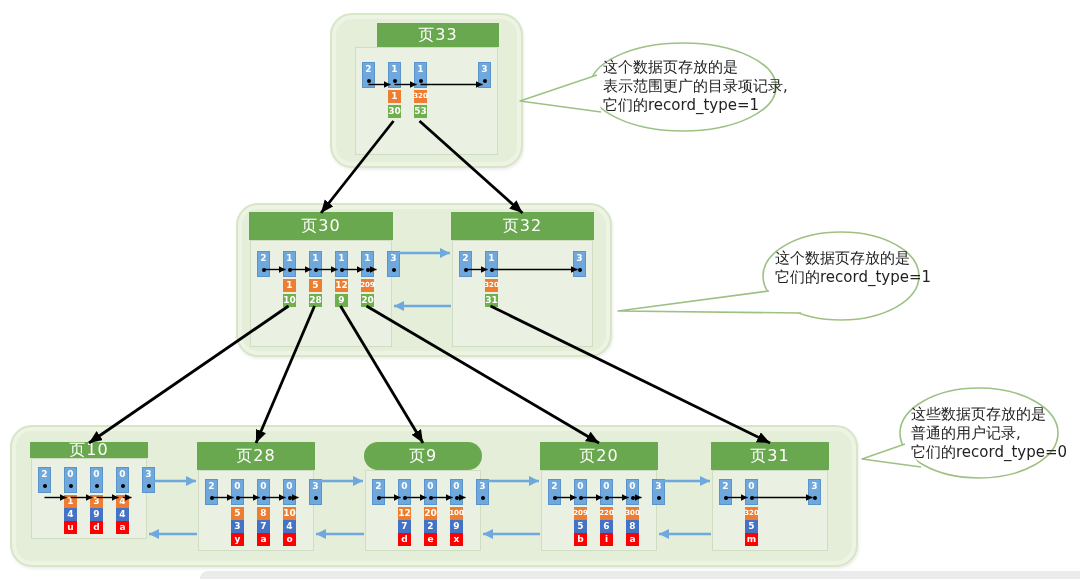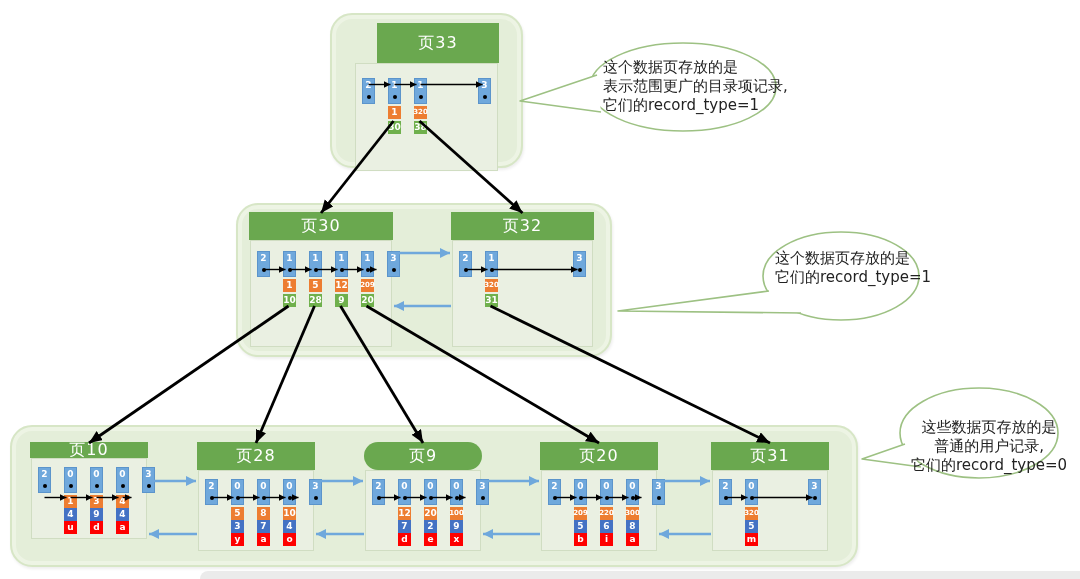--- a/index.html
+++ b/index.html
@@ -93,21 +93,21 @@
       <line x1="364" y1="534" x2="316" y2="534" stroke="#6fa8dc" stroke-width="2.4" marker-end="url(#mBlue)"></line>
       <line x1="482" y1="481" x2="539" y2="481" stroke="#6fa8dc" stroke-width="2.4" marker-end="url(#mBlue)"></line>
       <line x1="540" y1="534" x2="483" y2="534" stroke="#6fa8dc" stroke-width="2.4" marker-end="url(#mBlue)"></line>
       <line x1="658" y1="481" x2="710" y2="481" stroke="#6fa8dc" stroke-width="2.4" marker-end="url(#mBlue)"></line>
       <line x1="711" y1="534" x2="659" y2="534" stroke="#6fa8dc" stroke-width="2.4" marker-end="url(#mBlue)"></line>
     </svg>
 <div class="group" style="left: 330px; top: 13px; width: 193px; height: 155px;"></div>
     <div class="group" style="left: 236px; top: 203px; width: 376px; height: 154px;"></div>
     <div class="group" style="left: 10px; top: 425px; width: 848px; height: 142px;"></div>
     <div class="page" style="left: 354px; top: 23px; width: 145px;">
-      <div class="page-header" style="height: 40px; margin-left: 23px;">页33</div>
+      <div class="page-header" style="height: 24px; margin-left: 23px;">页33</div>
       <div class="page-body" style="height: 108px;">
         <div class="records" style="padding-top: 14px;">
           <div class="record infimum">
             <div class="ptr">
               <div class="cell type">2</div>
               <div class="cell dotc">
                 <div class="dot"></div>
               </div>
             </div>
           </div>
@@ -122,21 +122,21 @@
             <div class="cell pagec">30</div>
           </div>
           <div class="record dir">
             <div class="ptr">
               <div class="cell type">1</div>
               <div class="cell dotc">
                 <div class="dot"></div>
               </div>
             </div>
             <div class="cell key" style="font-size: 7px;">320</div>
-            <div class="cell pagec">38</div>
+            <div class="cell pagec">53</div>
           </div>
           <div class="record supremum">
             <div class="ptr">
               <div class="cell type">3</div>
               <div class="cell dotc">
                 <div class="dot"></div>
               </div>
             </div>
           </div>
         </div>
@@ -498,19 +498,19 @@
     </div>
     <div class="bubble-text" style="left: 603px; top: 58px;">
       <div>这个数据页存放的是</div>
       <div>表示范围更广的目录项记录,</div>
       <div>它们的record_type=1</div>
     </div>
     <div class="bubble-text" style="left: 775px; top: 249px;">
       <div>这个数据页存放的是</div>
       <div>它们的record_type=1</div>
     </div>
-    <div class="bubble-text" style="left: 911px; top: 418px; text-align: center;">
+    <div class="bubble-text" style="left: 911px; top: 405px;">
       <div>这些数据页存放的是</div>
       <div>普通的用户记录,</div>
       <div>它们的record_type=0</div>
     </div>
     <div class="bottom-strip" style="left: 200px; top: 571px; width: 880px; height: 8px;"></div>
   </div>
 
 </body></html>

